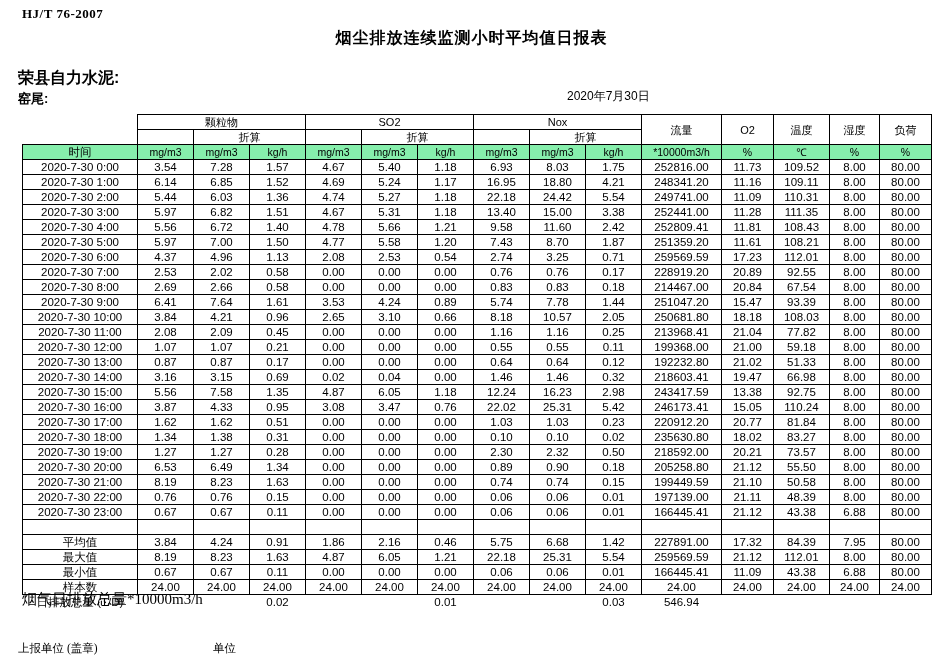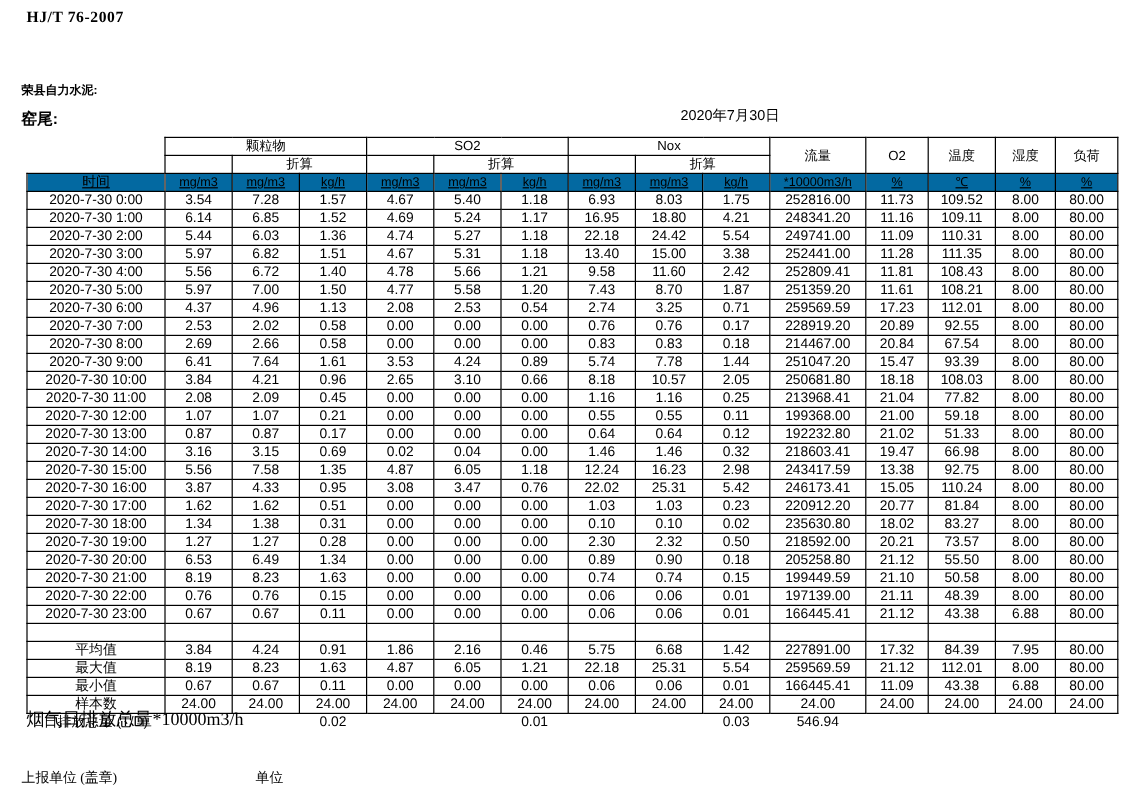--- a/index.html
+++ b/index.html
@@ -38,21 +38,21 @@
     font-family: "Liberation Serif", serif;
     font-weight: bold;
     font-size: 16px;
     letter-spacing: 1px;
   }
   .company {
     position: absolute;
     left: 18px;
     top: 68px;
     font-weight: bold;
-    font-size: 10px;
+    font-size: 16px;
   }
   .point {
     position: absolute;
     left: 18px;
     top: 90px;
     font-weight: bold;
     font-size: 13px;
   }
   .date {
     position: absolute;
@@ -77,22 +77,21 @@
     font-weight: normal;
     font-family: "Liberation Sans", sans-serif;
     white-space: nowrap;
     overflow: hidden;
   }
   .grp-head {
     font-size: 11px;
     font-family: "Liberation Serif", serif;
   }
   .hdr-green {
-    background: #0369a1;
-    text-decoration: underline;
+    background: #86efac;
   }
   .num {
     text-align: right;
     padding-right: 7px;
     font-family: "Liberation Serif", serif;
     font-size: 11.5px;
   }
   .time-cell {
     text-align: right;
     padding-right: 9px;
@@ -136,20 +135,21 @@
     font-size: 11.5px;
     white-space: nowrap;
   }
 </style>
 </head>
 <body>
 
 <div class="page">
 
   <div class="std-code">HJ/T  76-2007</div>
+  <div class="doc-title">烟尘排放连续监测小时平均值日报表</div>
   <div class="company">荣县自力水泥:</div>
   <div class="point">窑尾:</div>
   <div class="date">2020年7月30日</div>
 
   <table class="main">
     <colgroup>
       <col style="width:115px">
       <col style="width:56px">
         <col style="width:56px">
         <col style="width:56px">

